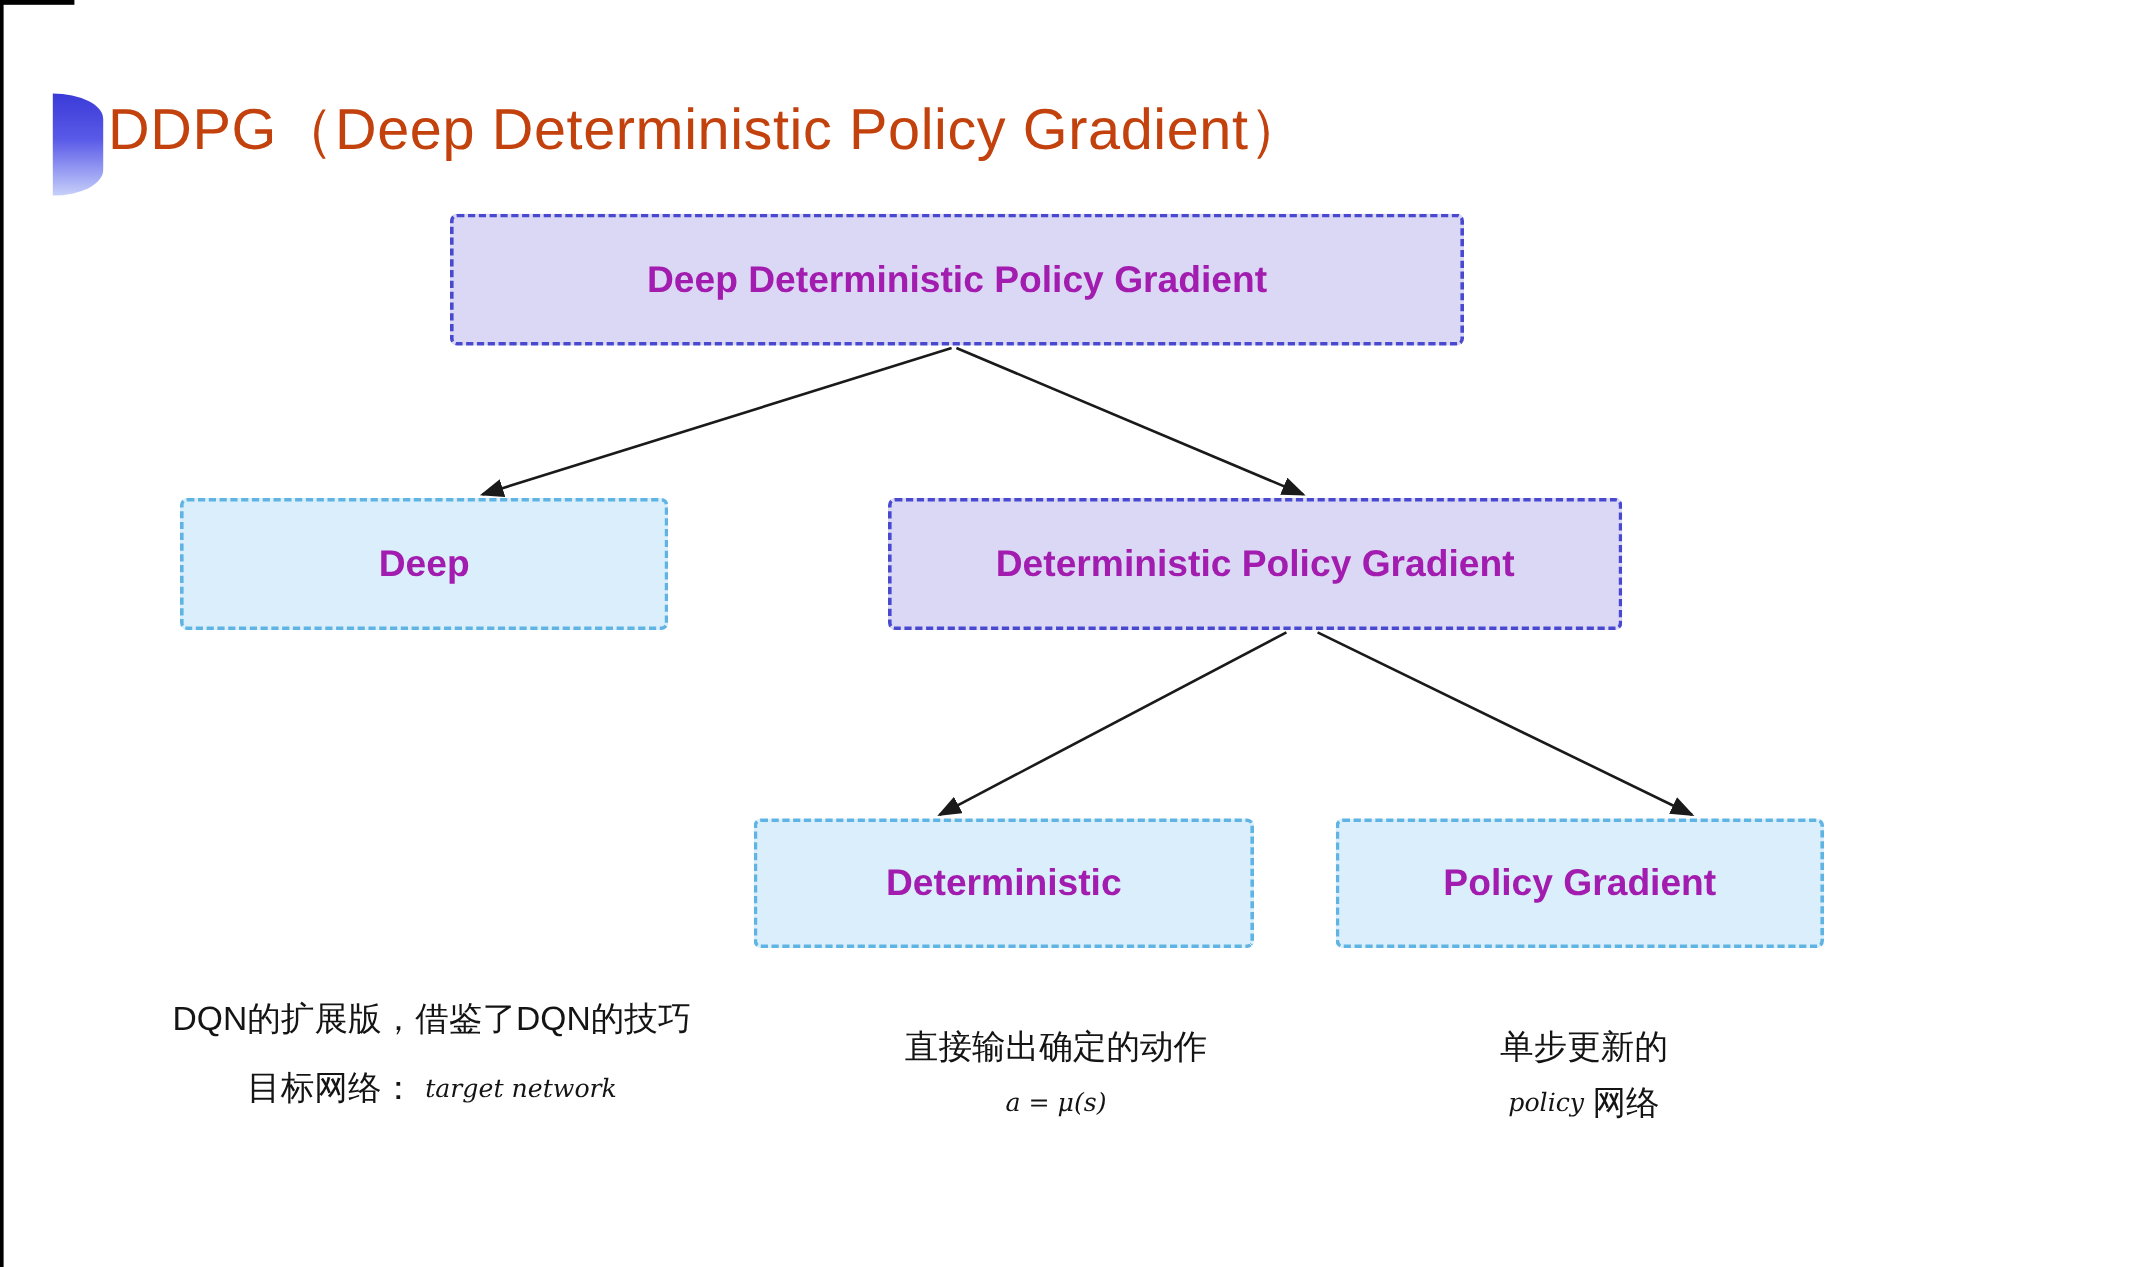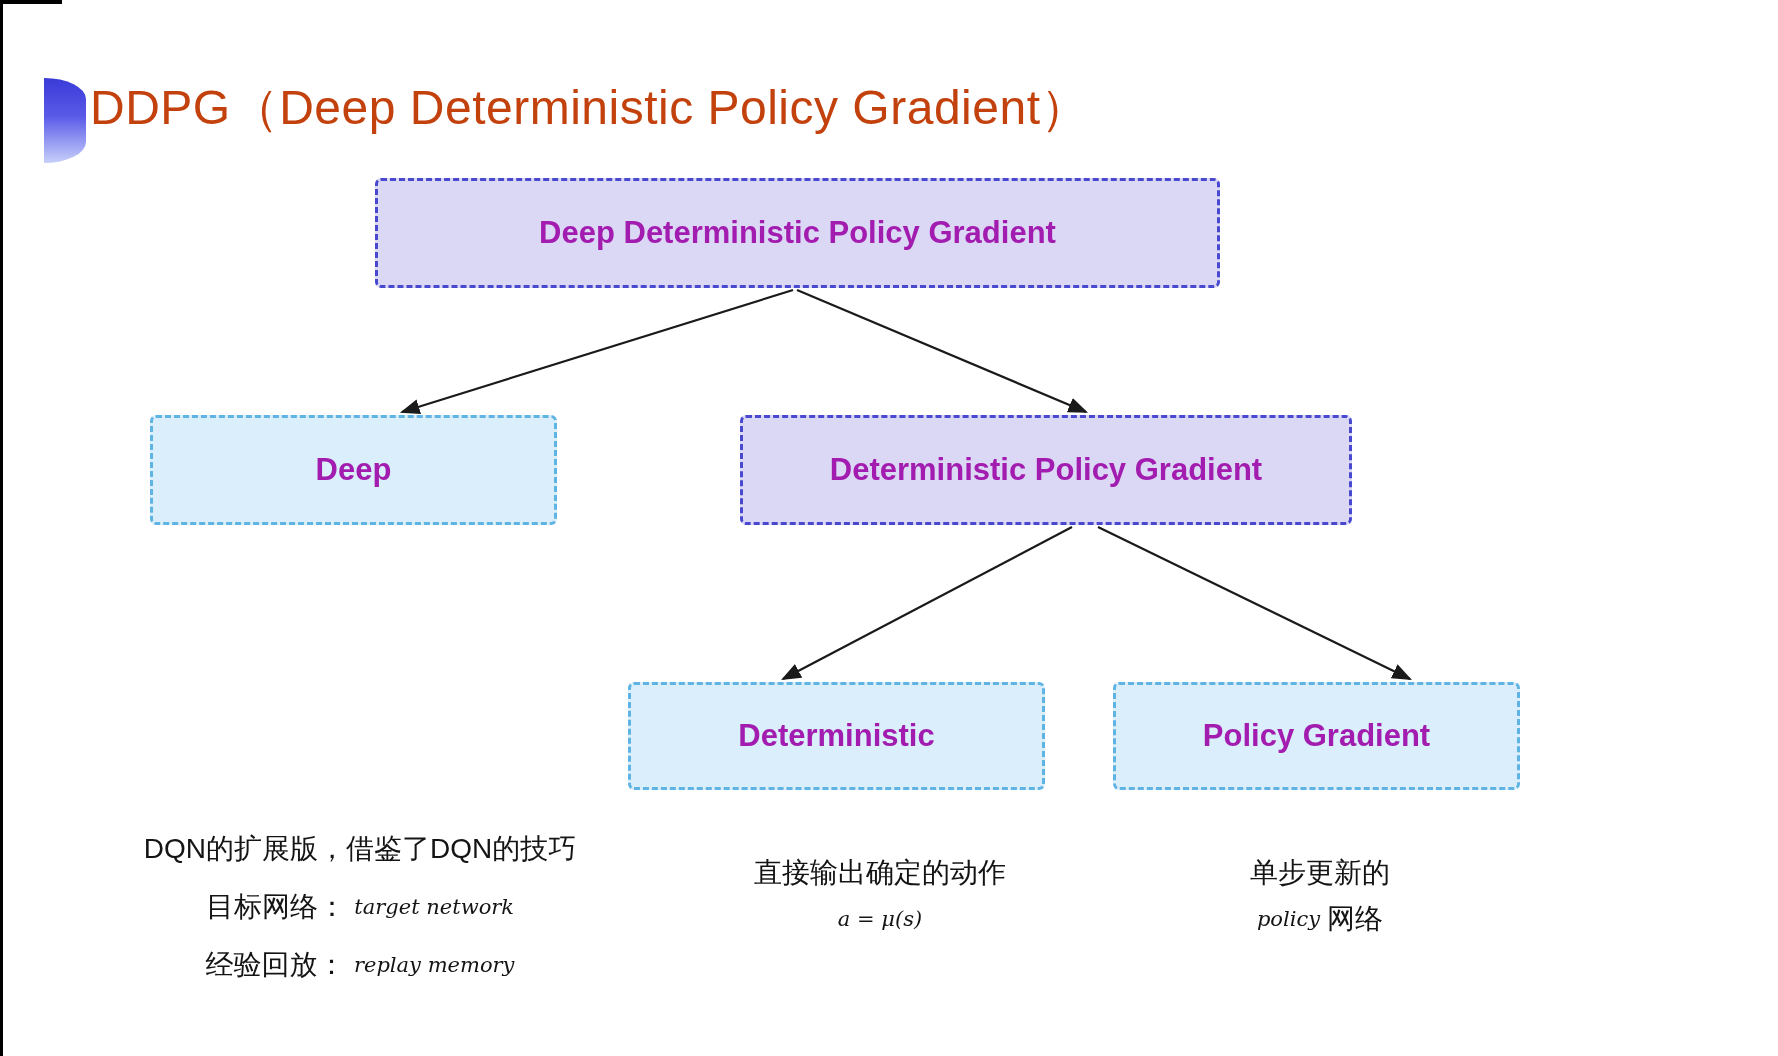--- a/index.html
+++ b/index.html
@@ -86,24 +86,20 @@
   </div>
 
 <div class="note" style="left: 360px; top: 820px;">
     <div class="line" style="height: 58px;">
       <span class="seg cjk">DQN的扩展版，借鉴了DQN的技巧</span>
     </div>
     <div class="line" style="height: 58px;">
       <span class="seg cjk">目标网络：</span>
       <span class="seg math">target network</span>
     </div>
-    <div class="line" style="height: 58px;">
-      <span class="seg cjk">经验回放：</span>
-      <span class="seg math">replay memory</span>
-    </div>
   </div>
 <div class="note" style="left: 880px; top: 850px;">
     <div class="line" style="height: 46px;">
       <span class="seg cjk">直接输出确定的动作</span>
     </div>
     <div class="line" style="height: 46px;">
       <span class="seg math">a = μ(s)</span>
     </div>
   </div>
 <div class="note" style="left: 1320px; top: 850px;">

